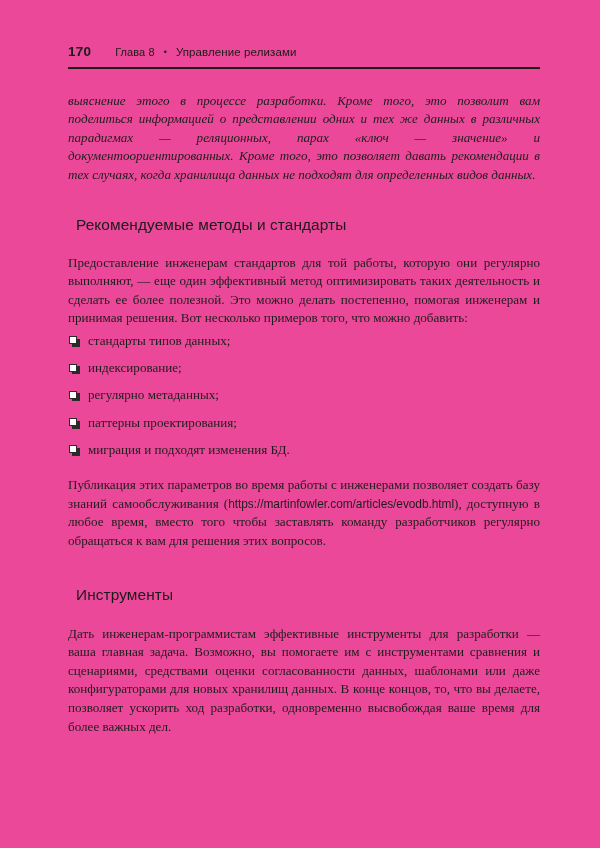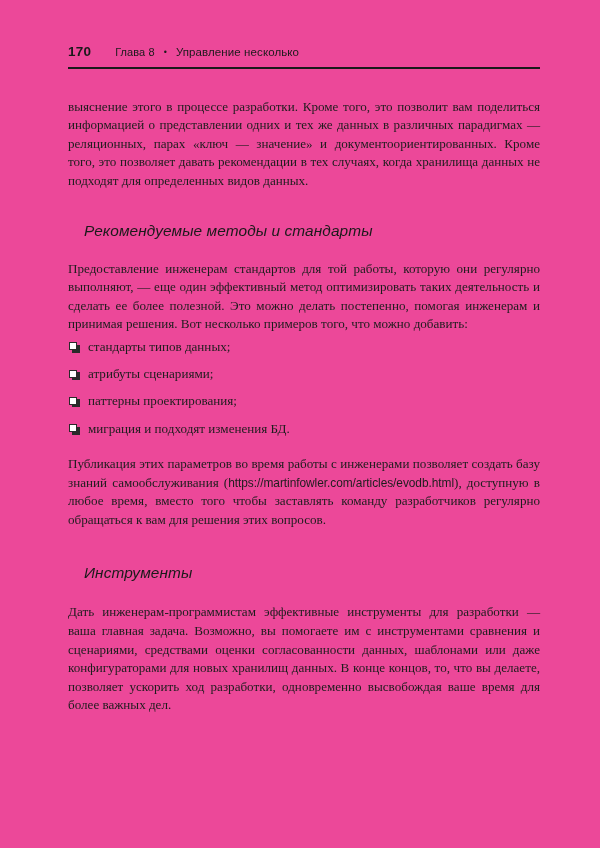--- a/index.html
+++ b/index.html
@@ -71,39 +71,38 @@
   
   p.body {
     font-family: "Liberation Serif", serif;
     font-size: 13.1px;
     line-height: 18.6px;
     text-align: justify;
     margin: 0;
     color: #1d1d1d;
     hyphens: manual;
   }
-  p.first-para { margin-top: 29px; }
+  p.first-para { margin-top: 23px; font-style: italic; }
   p.after-heading { margin-top: 0; }
   p.spaced { margin-top: 17px; }
 
   .url {
     font-family: "Liberation Sans", sans-serif;
     font-size: 11.9px;
     letter-spacing: -0.05px;
   }
 
   
   h2.section {
     font-family: "Liberation Sans", sans-serif;
     font-weight: normal;
     font-size: 15.4px;
     color: #1a1a1a;
-    margin: 16px;
+    margin: 8px;
     letter-spacing: 0.1px;
-    font-style: italic;
   }
   h2.h-methods { margin-top: 31px; margin-bottom: 20px; }
   h2.h-tools { margin-top: 35px; margin-bottom: 21px; }
 
   
   ul.boxlist {
     list-style: none;
     margin: 0;
     padding: 0;
   }
@@ -145,37 +144,41 @@
 </head>
 <body>
 
 <div class="page">
   <div class="content">
 
     <div class="running-head">
       <span class="folio">170</span>
       <span class="chapter-label">Глава 8</span>
       <span class="head-sep">•</span>
-      <span class="chapter-title">Управление несколько</span>
+      <span class="chapter-title">Управление релизами</span>
     </div>
     <div class="head-rule"></div>
 
     <p class="body first-para">выяснение этого в процессе разработки. Кроме того, это позволит вам поделиться информацией о представлении одних и тех же данных в различных парадигмах — реляционных, парах «ключ — значение» и документоориентированных. Кроме того, это позволяет давать рекомендации в тех случаях, когда хранилища данных не подходят для определенных видов данных.</p>
 
     <h2 class="section h-methods">Рекомендуемые методы и стандарты</h2>
     <p class="body after-heading">Предоставление инженерам стандартов для той работы, которую они регулярно выполняют, — еще один эффективный метод оптимизировать таких деятельность и сделать ее более полезной. Это можно делать постепенно, помогая инженерам и принимая решения. Вот несколько примеров того, что можно добавить:</p>
 
     <ul class="boxlist list-standards">
       <li>
         <span class="box-bullet"></span>
         <span>стандарты типов данных;</span>
       </li>
       <li>
         <span class="box-bullet"></span>
-        <span>атрибуты сценариями;</span>
+        <span>индексирование;</span>
+      </li>
+      <li>
+        <span class="box-bullet"></span>
+        <span>регулярно метаданных;</span>
       </li>
       <li>
         <span class="box-bullet"></span>
       </li>
       <li>
         <span class="box-bullet"></span>
         <span>паттерны проектирования;</span>
       </li>
       <li>
         <span class="box-bullet"></span>

